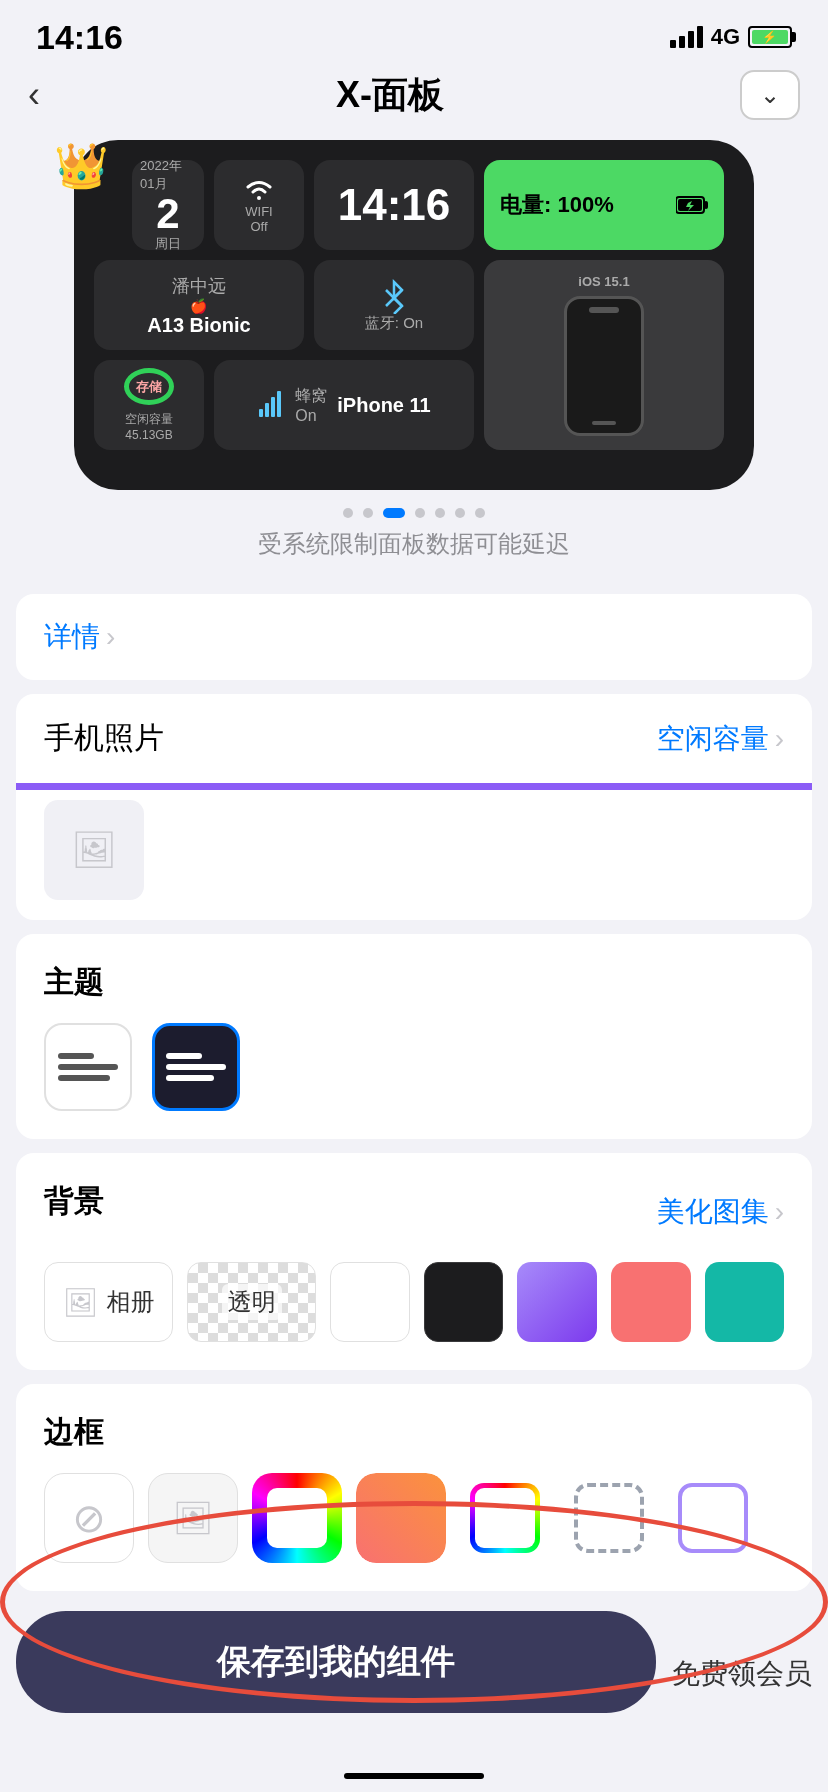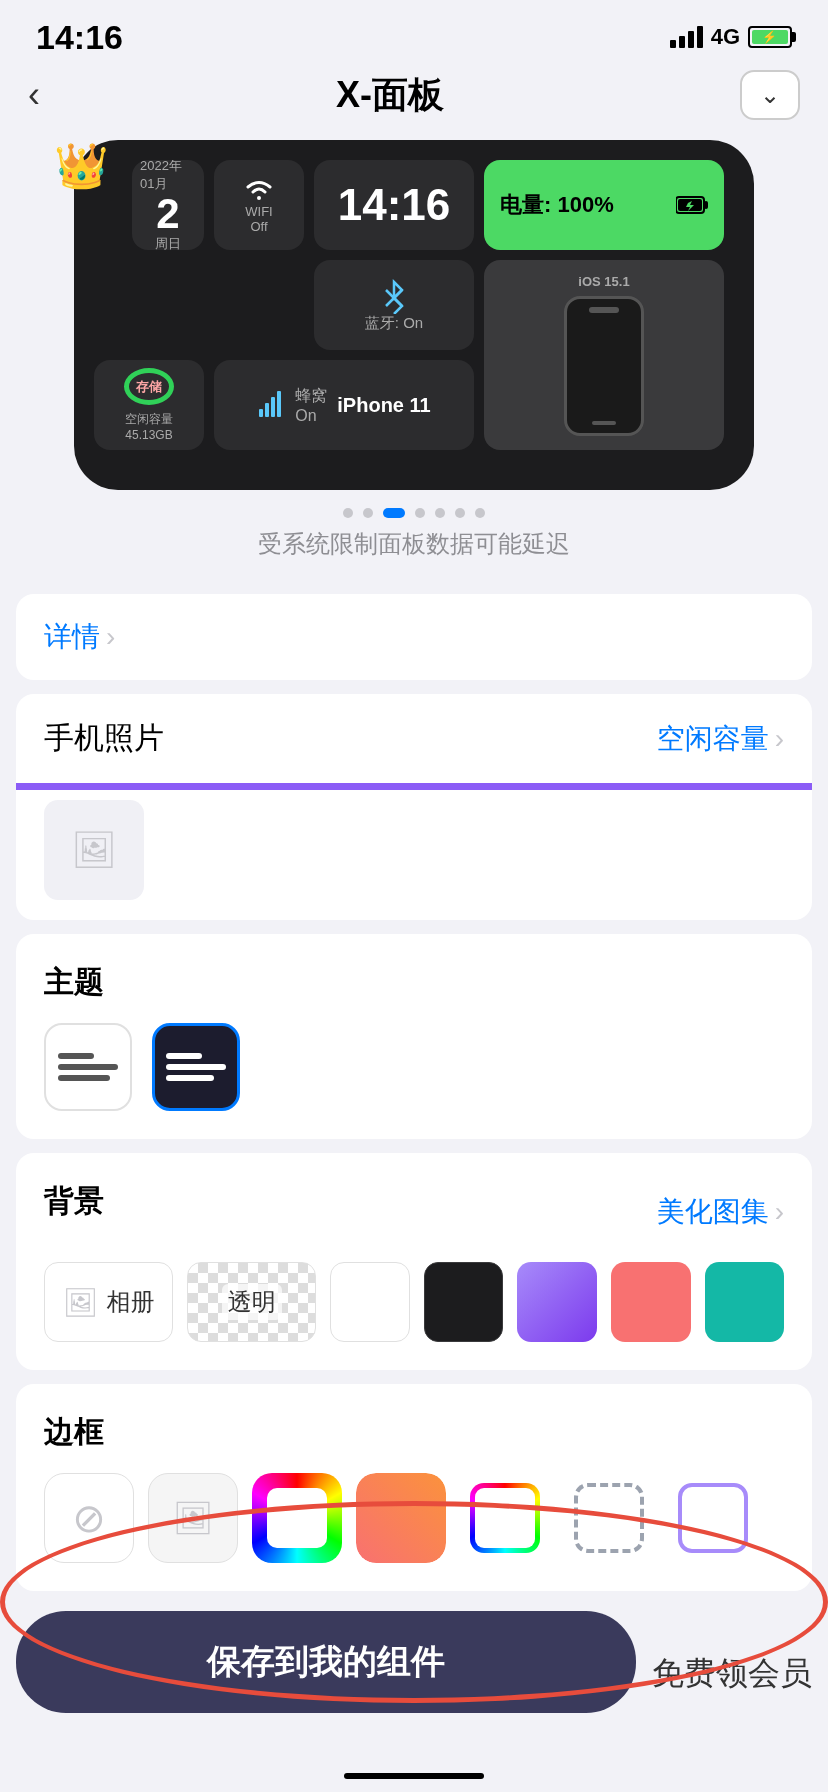--- a/index.html
+++ b/index.html
@@ -414,21 +414,21 @@
       background: #3a3a5c;
       color: #fff;
       border: none;
       border-radius: 50px;
       padding: 28px 40px;
       font-size: 34px;
       font-weight: 600;
       cursor: pointer;
     }
     .vip-button {
-      font-size: 32px;
+      font-size: 28px;
       color: #333;
       white-space: nowrap;
       cursor: pointer;
       margin-top: 24px;
     }
 
     
     .home-indicator {
       display: flex;
       justify-content: center;
@@ -555,20 +555,25 @@
       <div class="wc" style="grid-row:1;grid-column:4/6;background:#4cd964;color:#000;flex-direction:row;justify-content:space-between;padding:1px 16px;">
         <span style="font-size:22px;font-weight:600;">电量: 100%</span>
         <svg width="32" height="20" viewBox="0 0 32 20">
           <rect x="0" y="2" width="28" height="16" rx="3" ry="3" fill="none" stroke="#000" stroke-width="2"></rect>
           <rect x="28" y="6" width="4" height="8" rx="2" fill="#000"></rect>
           <rect x="2" y="4" width="24" height="12" rx="2" fill="#000"></rect>
           <path d="M12 8 L10 12 L14 12 L12 16 L18 10 L14 10 L16 6 Z" fill="#4cd964"></path>
         </svg>
       </div>
 
+      <div class="wc" style="grid-row:2;grid-column:1/3;">
+        <span style="font-size:18px;color:#aaa;">潘中远</span>
+        <span style="font-size:14px;color:#aaa;">🍎</span>
+        <span style="font-size:20px;font-weight:600;">A13 Bionic</span>
+      </div>
 
       <div class="wc" style="grid-row:2;grid-column:3;">
         <svg width="24" height="36" viewBox="0 0 24 36">
           <path d="M12 4 L20 12 L12 20 L12 4 Z" stroke="#5ac8fa" stroke-width="2.5" fill="none"></path>
           <path d="M12 20 L20 28 L12 36" stroke="#5ac8fa" stroke-width="2.5" fill="none"></path>
           <line x1="4" y1="12" x2="20" y2="28" stroke="#5ac8fa" stroke-width="2.5"></line>
           <line x1="4" y1="28" x2="20" y2="12" stroke="#5ac8fa" stroke-width="2.5"></line>
         </svg>
         <span style="font-size:15px;color:#aaa;">蓝牙: On</span>
       </div>

